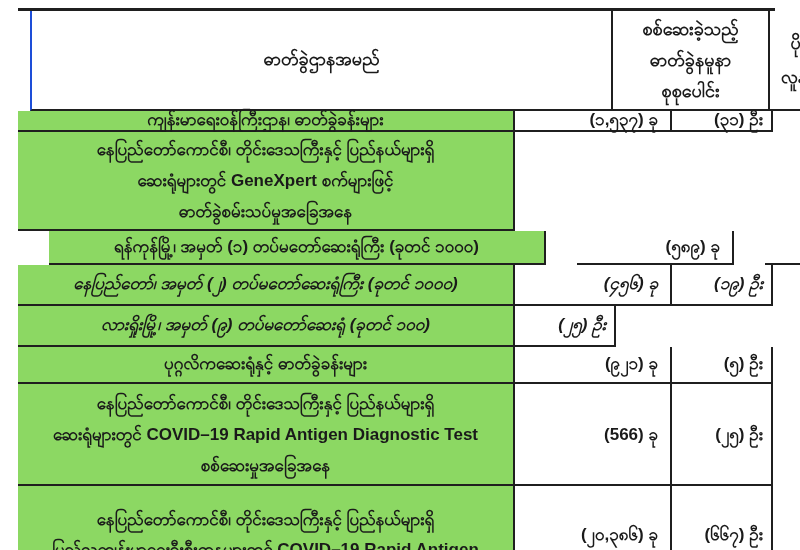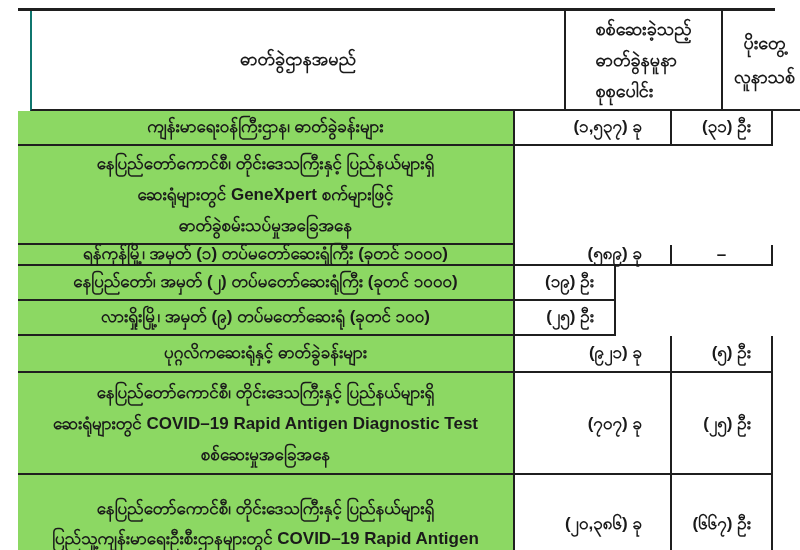--- a/index.html
+++ b/index.html
@@ -37,36 +37,36 @@
   .body-row   { margin-left: 18px; }
   .cell {
     box-sizing: border-box;
     display: flex;
     align-items: center;
     border-right: 2px solid #1f1f1f;
     border-bottom: 2px solid #1f1f1f;
     font-weight: bold;
     white-space: pre-line;
   }
-  .header-row .c1 { width: 536px; border-left: 2px solid #0f766e; }
+  .header-row .c1 { width: 583px; border-left: 2px solid #1d4ed8; }
   .body-row   .c1 { width: 497px; }
   .c1 { justify-content: center; text-align: center; }
-  .c2 { width: 157px; justify-content: flex-end; text-align: left; padding-right: 28px; }
-  .c3 { width: 101px; justify-content: flex-end; text-align: center; padding-right: 20px; }
+  .c2 { width: 157px; justify-content: flex-end; text-align: left; padding-right: 12px; }
+  .c3 { width: 101px; justify-content: flex-end; text-align: center; padding-right: 8px; }
   .c3.center { justify-content: center; text-align: center; padding-right: 0; }
   .header-row .cell { font-size: 18px; background: #ffffff; }
-  .header-row .c2 { justify-content: center; padding-right: 0; line-height: 31px; }
+  .header-row .c2 { justify-content: center; text-align: center; padding-right: 0; line-height: 31px; }
   .header-row .c3 { justify-content: center; text-align: center; padding-right: 16px; line-height: 34px; }
   .body-row .cell { font-size: 17px; }
   .body-row .c1 { background: #8cd863; }
   .body-row .c2, .body-row .c3 { background: #ffffff; }
-  .h35  { height: 35px; }
+  .h35  { height: 21px; }
   .h99  { height: 99px;  line-height: 31px; }
-  .h34  { height: 21px; }
-  .h35b { height: 35px; }
+  .h34  { height: 34px; margin-left: 31px; }
+  .h35b { height: 41px; font-style: italic; }
   .h37  { height: 37px; }
   .h102 { height: 102px; line-height: 31px; }
   .h100 { height: 100px; line-height: 30px; }
 </style>
 </head>
 <body>
 
 <div class="page">
   <div class="report-table">
     <div class="top-border"></div>
@@ -93,39 +93,40 @@
     </div>
 
     <div class="row body-row">
       <div class="cell c1 h34">ရန်ကုန်မြို့၊ အမှတ် (၁) တပ်မတော်ဆေးရုံကြီး (ခုတင် ၁၀၀၀)</div>
       <div class="cell c2 h34">(၅၈၉) ခု</div>
       <div class="cell c3 h34 center">–</div>
     </div>
 
     <div class="row body-row">
       <div class="cell c1 h35b">နေပြည်တော်၊ အမှတ် (၂) တပ်မတော်ဆေးရုံကြီး (ခုတင် ၁၀၀၀)</div>
+      <div class="cell c2 h35b">(၄၅၆) ခု</div>
       <div class="cell c3 h35b">(၁၉) ဦး</div>
     </div>
 
     <div class="row body-row">
       <div class="cell c1 h35b">လားရှိုးမြို့၊ အမှတ် (၉) တပ်မတော်ဆေးရုံ (ခုတင် ၁၀၀)</div>
       <div class="cell c3 h35b">(၂၅) ဦး</div>
     </div>
 
     <div class="row body-row">
       <div class="cell c1 h37">ပုဂ္ဂလိကဆေးရုံနှင့် ဓာတ်ခွဲခန်းများ</div>
       <div class="cell c2 h37">(၉၂၁) ခု</div>
       <div class="cell c3 h37">(၅) ဦး</div>
     </div>
 
     <div class="row body-row">
       <div class="cell c1 h102">နေပြည်တော်ကောင်စီ၊ တိုင်းဒေသကြီးနှင့် ပြည်နယ်များရှိ
 ဆေးရုံများတွင် COVID–19 Rapid Antigen Diagnostic Test
 စစ်ဆေးမှုအခြေအနေ</div>
-      <div class="cell c2 h102">(၇၀၇) ခု</div>
+      <div class="cell c2 h102">(566) ခု</div>
       <div class="cell c3 h102">(၂၅) ဦး</div>
     </div>
 
     <div class="row body-row">
       <div class="cell c1 h100">နေပြည်တော်ကောင်စီ၊ တိုင်းဒေသကြီးနှင့် ပြည်နယ်များရှိ
 ပြည်သူ့ကျန်းမာရေးဦးစီးဌာနများတွင် COVID–19 Rapid Antigen</div>
       <div class="cell c2 h100">(၂၀,၃၈၆) ခု</div>
       <div class="cell c3 h100">(၆၆၇) ဦး</div>
     </div>
   </div>

